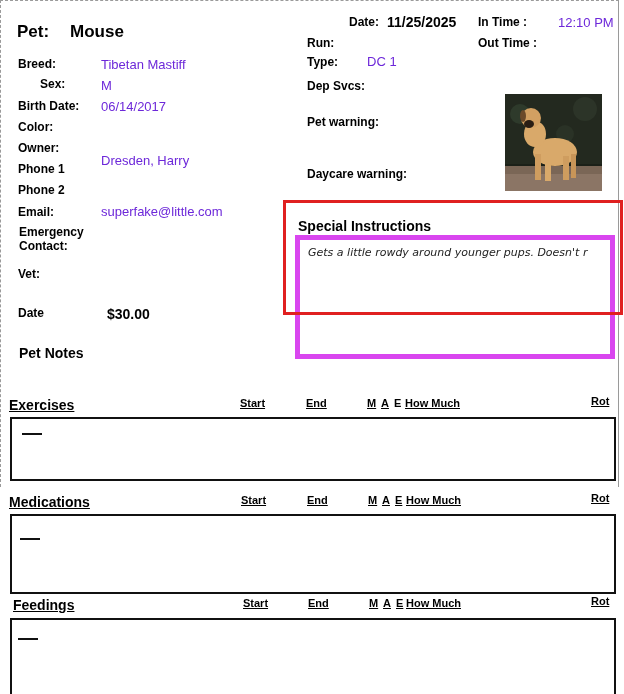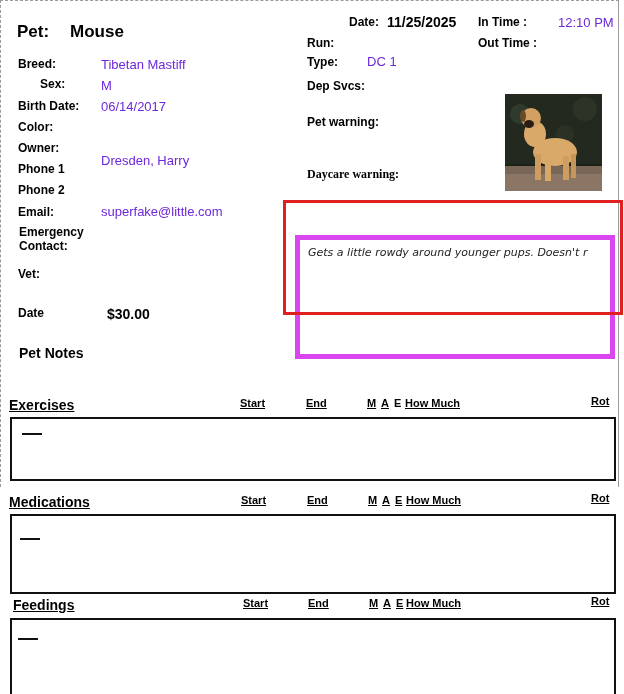--- a/index.html
+++ b/index.html
@@ -64,21 +64,21 @@
   <span class="abs val" style="left:557px;top:14px;">12:10 PM</span>
 
   <span class="abs lbl" style="left:306px;top:35px;">Run:</span>
   <span class="abs lbl" style="left:477px;top:35px;">Out Time :</span>
 
   <span class="abs lbl" style="left:306px;top:54px;">Type:</span>
   <span class="abs val" style="left:366px;top:53px;">DC 1</span>
 
   <span class="abs lbl" style="left:306px;top:78px;">Dep Svcs:</span>
   <span class="abs lbl" style="left:306px;top:114px;">Pet warning:</span>
-  <span class="abs lbl" style="left:306px;top:166px;font-family:Liberation Serif, serif;">Daycare warning:</span>
+  <span class="abs lbl" style="left:306px;top:166px;">Daycare warning:</span>
 
   <div class="photo">
     <svg width="97" height="97" viewBox="0 0 97 97">
       <rect width="97" height="97" fill="#1b2018"></rect>
       <rect x="0" y="0" width="97" height="70" fill="#23291f"></rect>
       <circle cx="15" cy="20" r="10" fill="#2e3a2b"></circle>
       <circle cx="80" cy="15" r="12" fill="#2c3428"></circle>
       <circle cx="60" cy="40" r="9" fill="#2a3226"></circle>
       <rect x="0" y="72" width="97" height="25" fill="#7a6656"></rect>
       <rect x="0" y="80" width="97" height="17" fill="#8b7565"></rect>
@@ -88,20 +88,21 @@
       <rect x="40" y="62" width="6" height="25" fill="#d9a96a"></rect>
       <rect x="58" y="62" width="6" height="24" fill="#cf9d5f"></rect>
       <rect x="66" y="60" width="5" height="24" fill="#c89558"></rect>
       <ellipse cx="30" cy="40" rx="11" ry="13" fill="#d9a96a"></ellipse>
       <ellipse cx="26" cy="24" rx="10" ry="10" fill="#d2a062"></ellipse>
       <ellipse cx="24" cy="30" rx="5" ry="4" fill="#2a1e14"></ellipse>
       <ellipse cx="18" cy="22" rx="3" ry="6" fill="#6b4a2a"></ellipse>
     </svg>
   </div>
 
+  <span class="abs" style="left:297px;top:217px;font-weight:bold;font-size:14px;">Special Instructions</span>
   <div class="si-box">
     <span class="si-text">Gets a little rowdy around younger pups. Doesn't r</span>
   </div>
   <div class="highlight"></div>
 
   <span class="abs sec-title" style="left:8px;top:396px;">Exercises</span>
   <span class="abs col-h" style="left:239px;top:396px;">Start</span>
   <span class="abs col-h" style="left:305px;top:396px;">End</span>
   <span class="abs col-h" style="left:366px;top:396px;">M</span>
   <span class="abs col-h" style="left:380px;top:396px;">A</span>

